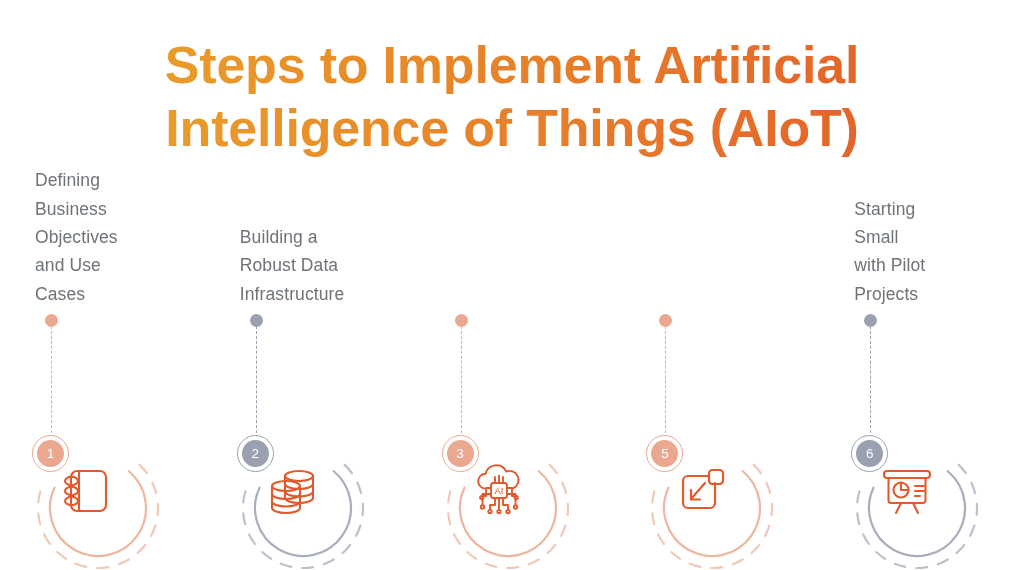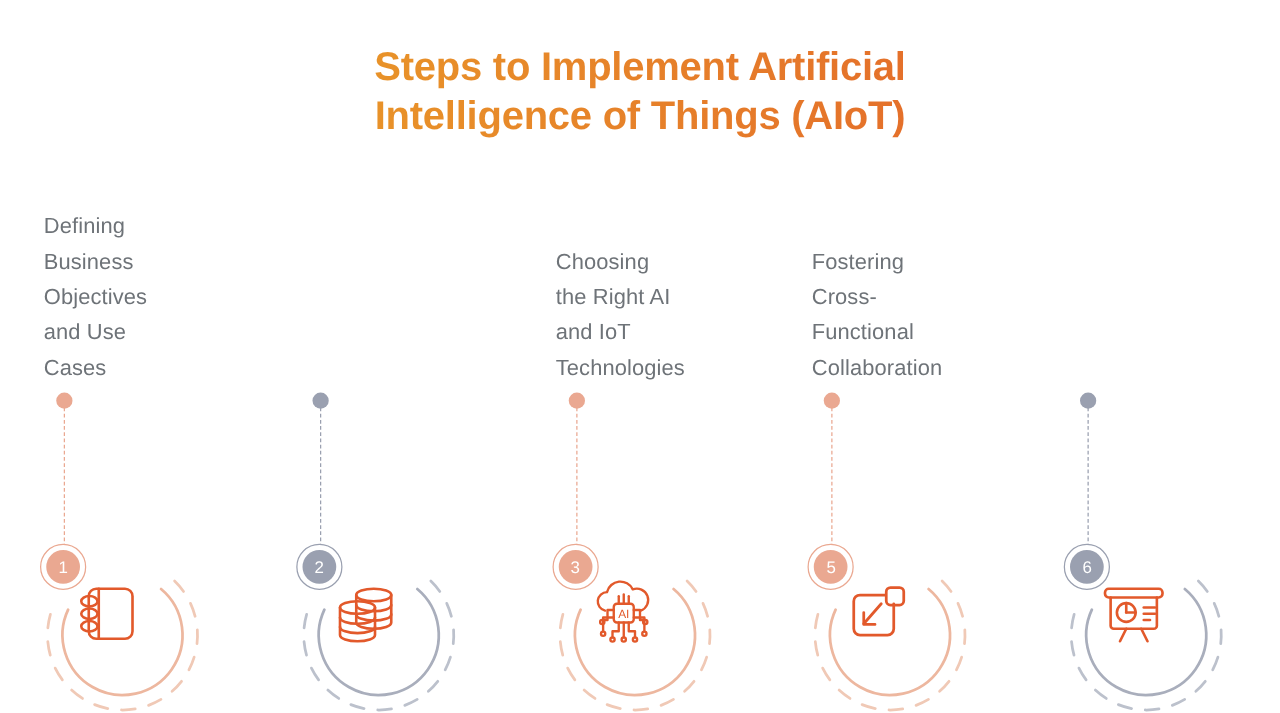--- a/index.html
+++ b/index.html
@@ -10,21 +10,21 @@
     overflow:hidden;
     position:relative;
   }
 
   
   #title {
     position:absolute;
     left:0; top:34px;
     width:1024px;
     text-align:center;
-    font-size:32px;
+    font-size:52px;
     font-weight:700;
     line-height:1.22;
     letter-spacing:-0.2px;
     background-image:linear-gradient(95deg,#eaa82b 0%,#e89029 32%,#e5762a 64%,#e2562a 100%);
     -webkit-background-clip:text;
     background-clip:text;
     color:transparent;
     -webkit-text-fill-color:transparent;
     white-space:pre-line;
   }
@@ -139,20 +139,23 @@
       <rect x="14" y="11" width="35" height="40" rx="6"></rect>
       <line x1="22" y1="11" x2="22" y2="51"></line>
       <ellipse cx="14.5" cy="21" rx="6.5" ry="4.2"></ellipse>
       <ellipse cx="14.5" cy="31" rx="6.5" ry="4.2"></ellipse>
       <ellipse cx="14.5" cy="41" rx="6.5" ry="4.2"></ellipse>
     </g>
         </svg>
     </div>
     </div>
     <div class="step">
+    <div class="label">Building a
+Robust Data
+Infrastructure</div>
     <div class="dot" style="background:#9aa0b0"></div>
     <div class="stem" style="border-left-color:#9aa0b0"></div>
     <div class="badge" style="border-color:#9aa0b0">
       <div class="disc" style="background:#9aa0b0">2</div>
     </div>
     <div class="ring">
       <svg viewBox="0 0 140 140">
         <path d="M 100.85 33.23 A 48 48 0 1 1 26.50 49.71" fill="none" stroke="#a9aebc" stroke-width="2.2" stroke-linecap="round"></path>
         <path d="M 111.68 26.84 A 60 60 0 1 1 13.62 49.48" fill="none" stroke="#bcc1cc" stroke-width="2.2" stroke-linecap="round" stroke-dasharray="11 11"></path>
       </svg>
@@ -166,24 +169,20 @@
       <path d="M23 31.5c0 2.8 6.3 5 14 5s14-2.2 14-5"></path>
       <ellipse cx="24" cy="26" rx="14" ry="5"></ellipse>
       <path d="M10 26v22c0 2.8 6.3 5 14 5s14-2.2 14-5V26"></path>
       <path d="M10 34c0 2.8 6.3 5 14 5s14-2.2 14-5"></path>
       <path d="M10 41.5c0 2.8 6.3 5 14 5s14-2.2 14-5"></path>
     </g>
         </svg>
     </div>
     </div>
     <div class="step">
-    <div class="label">Choosing
-the Right AI
-and IoT
-Technologies</div>
     <div class="dot" style="background:#eaa891"></div>
     <div class="stem" style="border-left-color:#eaa891"></div>
     <div class="badge" style="border-color:#eaa891">
       <div class="disc" style="background:#eaa891">3</div>
     </div>
     <div class="ring">
       <svg viewBox="0 0 140 140">
         <path d="M 100.85 33.23 A 48 48 0 1 1 26.50 49.71" fill="none" stroke="#edb79f" stroke-width="2.2" stroke-linecap="round"></path>
         <path d="M 111.68 26.84 A 60 60 0 1 1 13.62 49.48" fill="none" stroke="#f0c9b6" stroke-width="2.2" stroke-linecap="round" stroke-dasharray="11 11"></path>
       </svg>
@@ -209,24 +208,20 @@
       <circle cx="15.5" cy="47" r="1.7"></circle>
             <circle cx="48.5" cy="47" r="1.7"></circle>
       <circle cx="23" cy="51.6" r="1.7"></circle>
             <circle cx="32" cy="51.6" r="1.7"></circle>
             <circle cx="41" cy="51.6" r="1.7"></circle>
     </g>
         </svg>
     </div>
     </div>
     <div class="step">
-    <div class="label">Fostering
-Cross-
-Functional
-Collaboration</div>
     <div class="dot" style="background:#eaa891"></div>
     <div class="stem" style="border-left-color:#eaa891"></div>
     <div class="badge" style="border-color:#eaa891">
       <div class="disc" style="background:#eaa891">5</div>
     </div>
     <div class="ring">
       <svg viewBox="0 0 140 140">
         <path d="M 100.85 33.23 A 48 48 0 1 1 26.50 49.71" fill="none" stroke="#edb79f" stroke-width="2.2" stroke-linecap="round"></path>
         <path d="M 111.68 26.84 A 60 60 0 1 1 13.62 49.48" fill="none" stroke="#f0c9b6" stroke-width="2.2" stroke-linecap="round" stroke-dasharray="11 11"></path>
       </svg>
@@ -236,20 +231,24 @@
     <g fill="none" stroke="#e2592b" stroke-width="2.2" stroke-linecap="round" stroke-linejoin="round">
       <path d="M44 23v20a5 5 0 0 1-5 5H17a5 5 0 0 1-5-5V21a5 5 0 0 1 5-5h20"></path>
       <rect x="38" y="10" width="14" height="14" rx="3.4"></rect>
       <line x1="34" y1="23" x2="20" y2="39"></line>
       <polyline points="20,30 20,39.5 29,39.5"></polyline>
     </g>
         </svg>
     </div>
     </div>
     <div class="step">
+    <div class="label">Starting
+Small
+with Pilot
+Projects</div>
     <div class="dot" style="background:#9aa0b0"></div>
     <div class="stem" style="border-left-color:#9aa0b0"></div>
     <div class="badge" style="border-color:#9aa0b0">
       <div class="disc" style="background:#9aa0b0">6</div>
     </div>
     <div class="ring">
       <svg viewBox="0 0 140 140">
         <path d="M 100.85 33.23 A 48 48 0 1 1 26.50 49.71" fill="none" stroke="#a9aebc" stroke-width="2.2" stroke-linecap="round"></path>
         <path d="M 111.68 26.84 A 60 60 0 1 1 13.62 49.48" fill="none" stroke="#bcc1cc" stroke-width="2.2" stroke-linecap="round" stroke-dasharray="11 11"></path>
       </svg>

